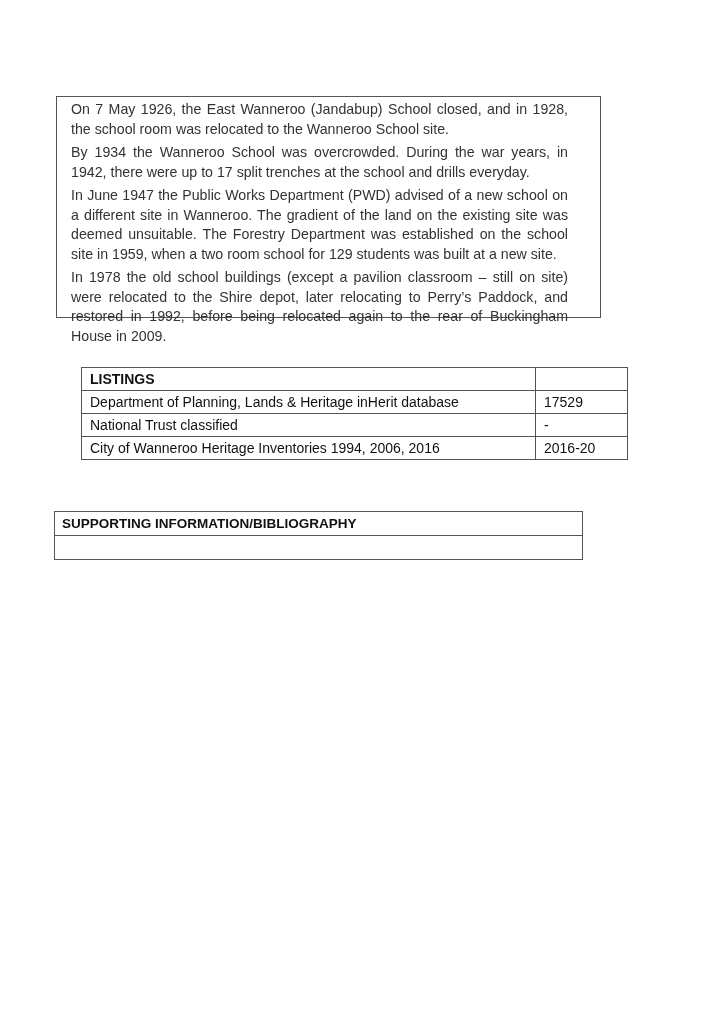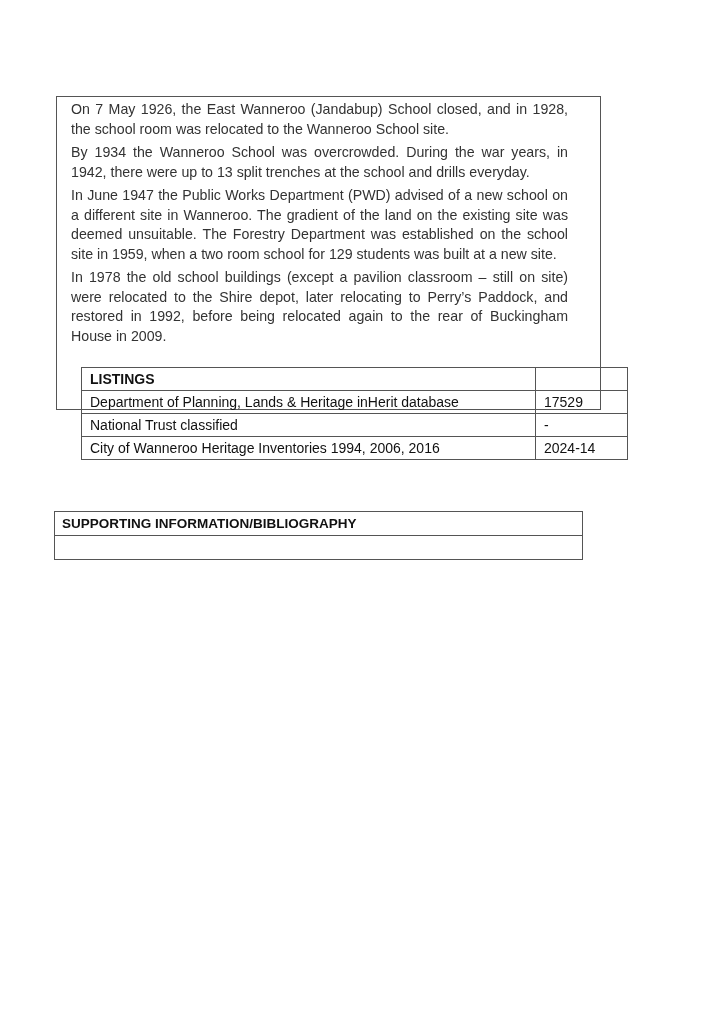--- a/index.html
+++ b/index.html
@@ -2,21 +2,21 @@
 <html><head>
 <meta charset="utf-8">
 <style>
   html, body { margin: 0; padding: 0; }
   body {
     width: 705px; height: 1023px; background: #ffffff;
     position: relative; overflow: hidden;
     font-family: "Liberation Sans", sans-serif; color: #1a1a1a;
   }
   .history-box {
-    position: absolute; left: 56px; top: 96px; width: 545px; height: 314px;
+    position: absolute; left: 56px; top: 96px; width: 545px; height: 222px;
     border: 1px solid #555; box-sizing: border-box;
     padding: 3px 32px 0 14px;
     font-size: 14.2px; line-height: 19.5px; color: #333;
   }
   .history-box p { margin: 0 0 4px 0; text-align: justify; }
   table {
     position: absolute; border-collapse: collapse;
     font-size: 14px; color: #111;
   }
   .listings { left: 55px; top: 367px; width: 547px; margin-left: 26px; }
@@ -30,42 +30,42 @@
   .support td {
     border: 1px solid #555; height: 24px; padding: 0 7px; box-sizing: border-box;
   }
   .support .hdr { font-weight: bold; font-size: 13.5px; }
 </style>
 </head>
 <body>
 
 <div class="history-box">
   <p>On 7 May 1926, the East Wanneroo (Jandabup) School closed, and in 1928, the school room was relocated to the Wanneroo School site.</p>
-  <p>By 1934 the Wanneroo School was overcrowded. During the war years, in 1942, there were up to 13 split trenches  at the school and drills everyday.</p>
+  <p>By 1934 the Wanneroo School was overcrowded. During the war years, in 1942, there were up to 17 split trenches  at the school and drills everyday.</p>
   <p>In June 1947 the Public Works Department (PWD) advised of a new school on a different site in Wanneroo. The gradient of the land on the existing site was deemed unsuitable. The Forestry Department was established on the school site in 1959, when a two room school for 129 students was built at a new site.</p>
   <p>In 1978 the old school buildings (except a pavilion classroom – still on site) were relocated to the Shire depot, later relocating to Perry’s Paddock, and restored in 1992, before being relocated again to the rear of Buckingham House in 2009.</p>
 </div>
 
 <table class="listings">
   <tbody>
       <tr>
     <td class="hdr">LISTINGS</td>
     <td class="val"></td>
   </tr>
   <tr>
     <td>Department of Planning, Lands &amp; Heritage  inHerit database</td>
     <td class="val">17529</td>
   </tr>
   <tr>
     <td>National Trust classified</td>
     <td class="val">-</td>
   </tr>
   <tr>
     <td>City of Wanneroo Heritage Inventories 1994, 2006, 2016</td>
-    <td class="val">2024-14</td>
+    <td class="val">2016-20</td>
   </tr>
 </tbody>
   </table>
 
 <table class="support">
   <tbody>
       <tr>
     <td class="hdr">SUPPORTING INFORMATION/BIBLIOGRAPHY</td>
   </tr>
   <tr>

